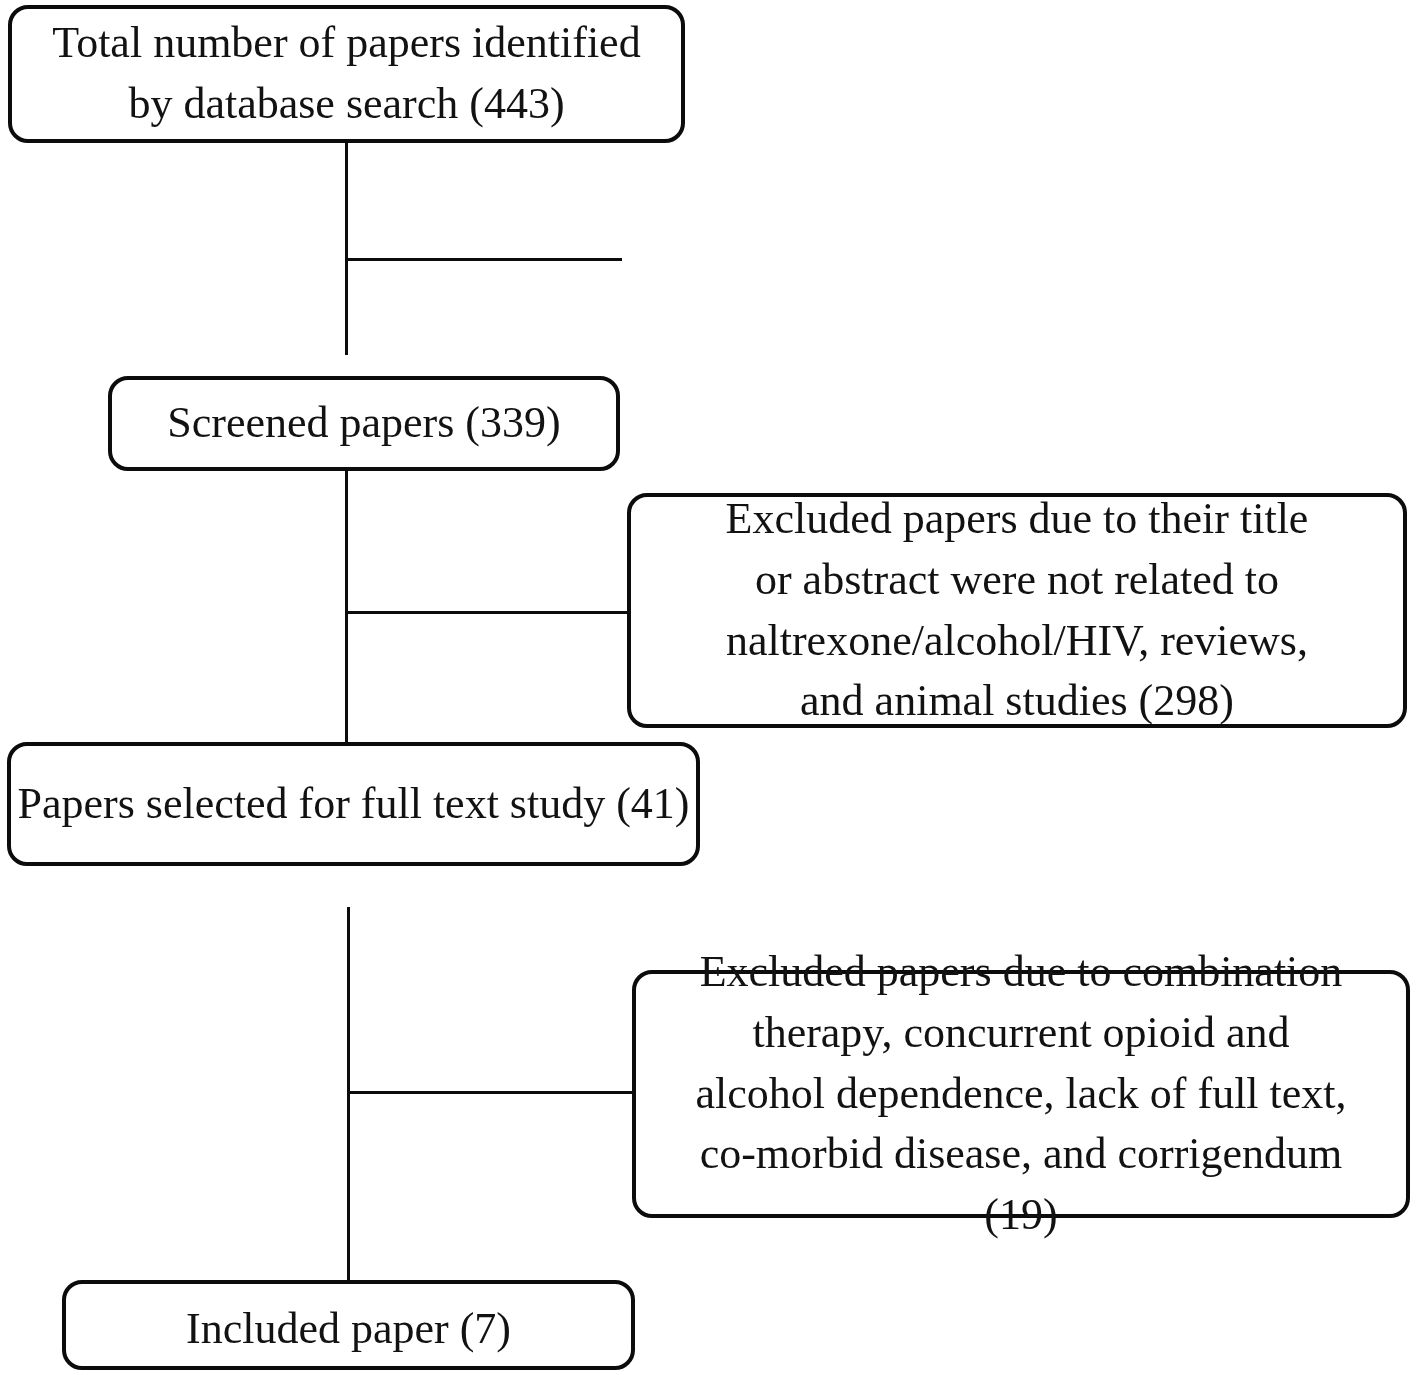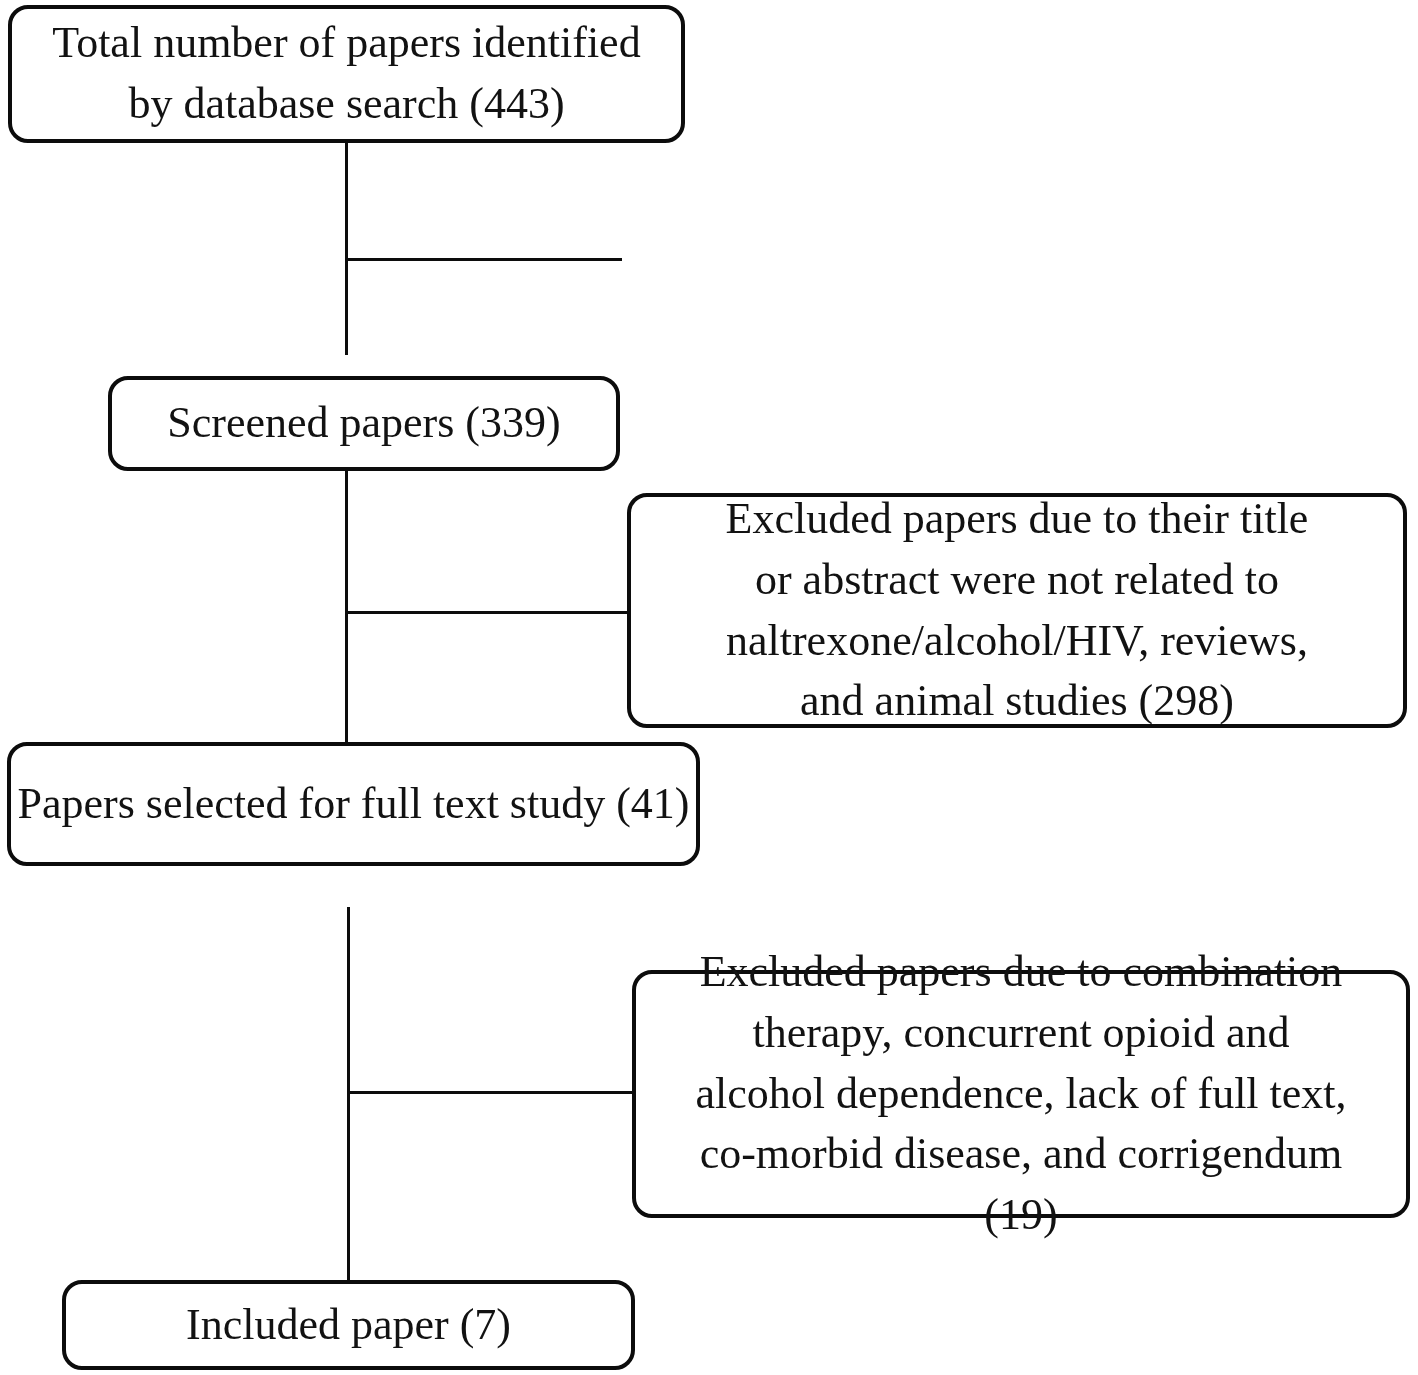--- a/index.html
+++ b/index.html
@@ -35,21 +35,21 @@
     position: absolute;
     background: #0c0c0c;
   }
   
   .n1 { left: 8px;   top: 5px;    width: 677px; height: 138px; }
   .n2 { left: 620px; top: 211px;  width: 682px; height: 99px;  }
   .n3 { left: 88px;  top: 376px;  width: 512px; height: 95px; margin-left: 20px;  }
   .n4 { left: 627px; top: 493px;  width: 780px; height: 235px; }
   .n5 { left: 7px;   top: 742px;  width: 693px; height: 124px; }
   .n6 { left: 632px; top: 970px;  width: 778px; height: 248px; }
-  .n7 { left: 62px;  top: 1280px; width: 573px; height: 90px;  }
+  .n7 { left: 62px;  top: 1280px; width: 573px; height: 90px; align-items: flex-end;  }
   .n4 .label { max-width: 622px; }
   .n6 .label { max-width: 672px; }
   
   .v1 { left: 345px; top: 143px;  width: 3px;   height: 212px; }
   .h1 { left: 345px; top: 258px;  width: 277px; height: 3px;   }
   .v2 { left: 345px; top: 450px;  width: 3px;   height: 335px; }
   .h2 { left: 345px; top: 611px;  width: 284px; height: 3px;   }
   .v3 { left: 347px; top: 907px;  width: 3px;   height: 375px; }
   .h3 { left: 347px; top: 1091px; width: 287px; height: 3px;   }
 </style>

